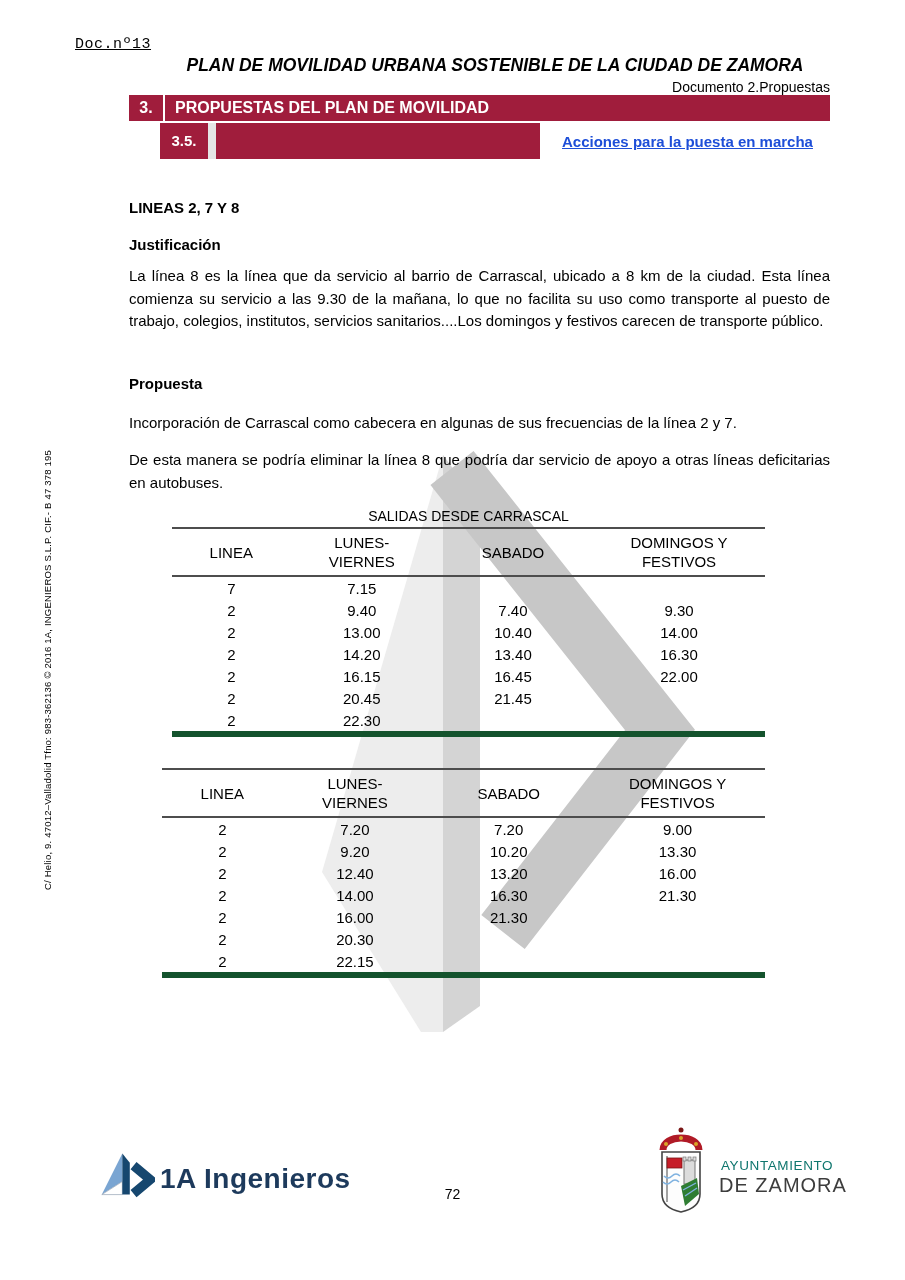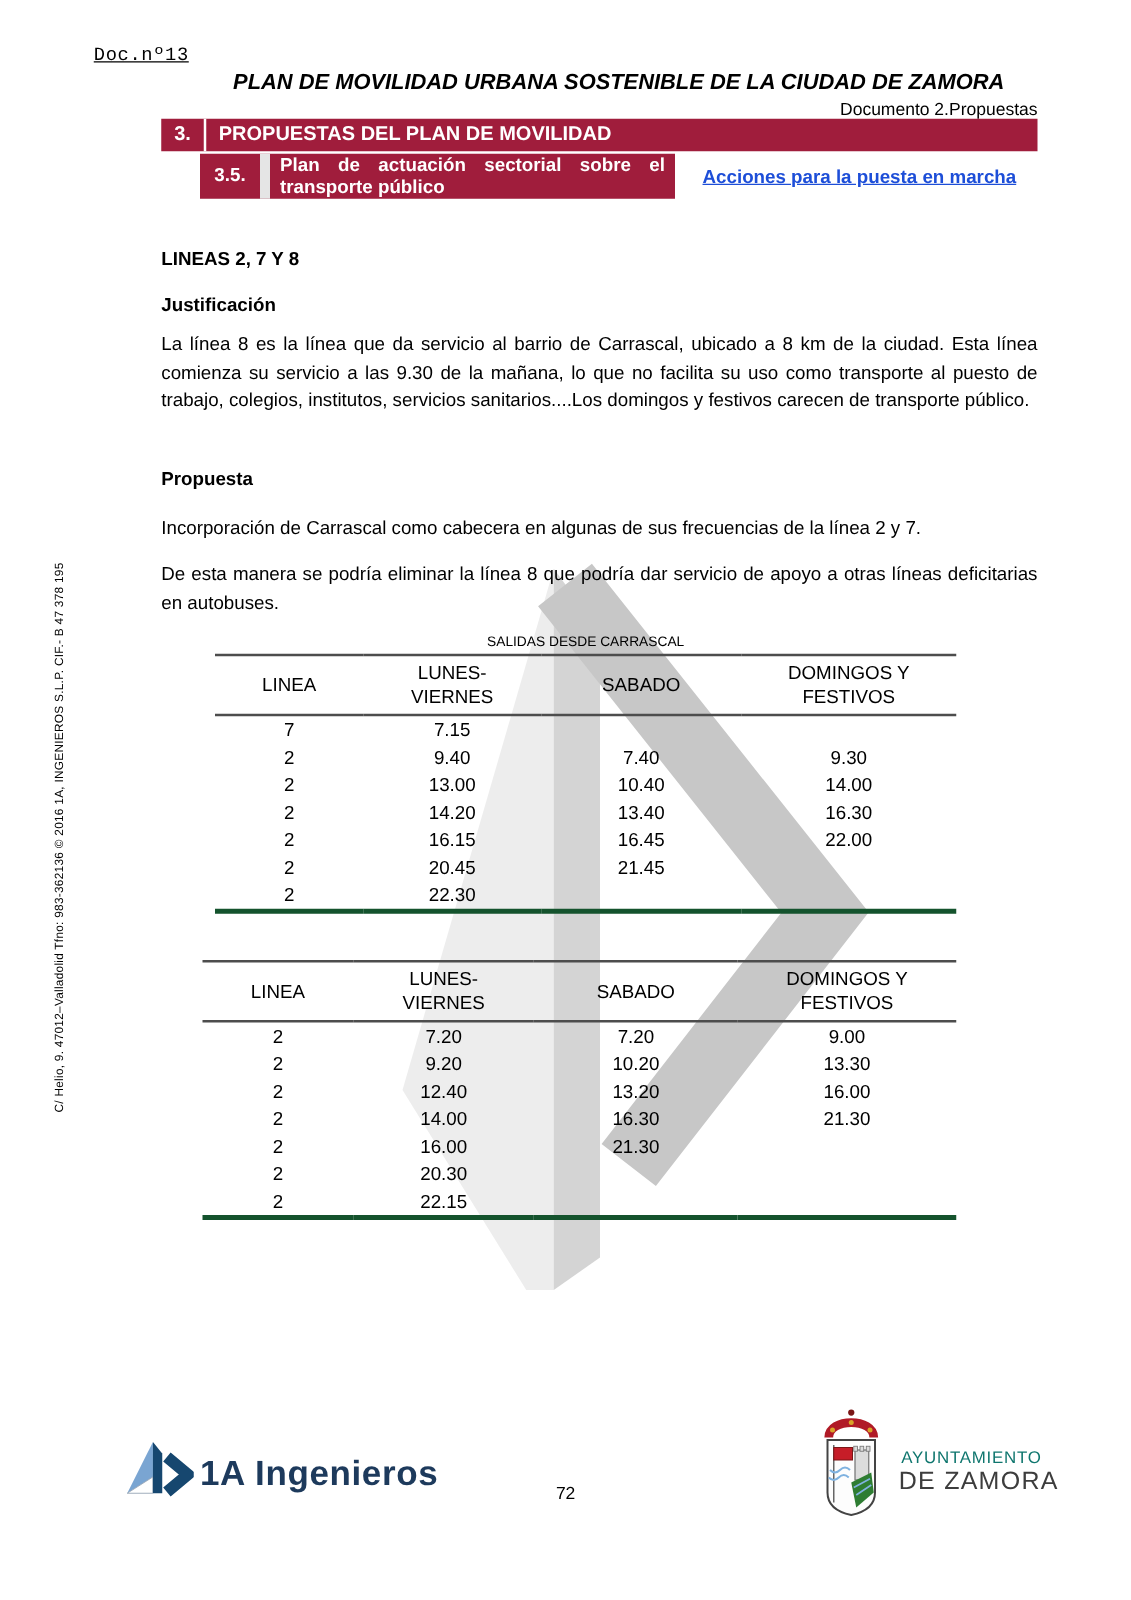--- a/index.html
+++ b/index.html
@@ -25,23 +25,23 @@
   .bar2 .lbl{padding:1px 8px 0 8px;line-height:17px;text-align:justify;}
   .side-note{left:545px;top:123px;width:285px;height:36px;display:flex;align-items:center;
              justify-content:center;font-weight:bold;font-size:15px;}
 
   
   .h-bold{font-weight:bold;font-size:15px;}
   .para{left:129px;width:701px;font-size:15px;line-height:22.5px;text-align:justify;}
 
   
   .twrap{z-index:2;}
-  .t-title{text-align:center;font-size:11px;margin-bottom:3px;}
+  .t-title{text-align:center;font-size:14px;margin-bottom:3px;}
   table.timetable{border-collapse:collapse;width:100%;
-                  border-top:2px solid #4d4d4d;border-bottom:4px solid #14532d;}
+                  border-top:2px solid #4d4d4d;border-bottom:6px solid #14532d;}
   table.timetable th{font-weight:normal;font-size:15px;line-height:19px;white-space:pre-line;
                      border-bottom:2px solid #4d4d4d;height:44px;padding:1px 2px;text-align:center;}
   table.timetable td{font-size:15px;height:22px;text-align:center;padding:0;}
   .c1{width:20%;} .c2{width:24%;} .c3{width:27%;} .c4{width:29%;}
 
   
   .sidebar-imprint{left:-173px;top:664px;width:440px;height:12px;transform:rotate(-90deg);
     font-size:9.5px;letter-spacing:0.2px;display:flex;justify-content:space-between;
     align-items:center;white-space:nowrap;z-index:2;}
 
@@ -63,21 +63,20 @@
 <div class="abs z doc-number">Doc.nº13</div>
 <div class="abs z doc-title">PLAN DE MOVILIDAD URBANA SOSTENIBLE DE LA CIUDAD DE ZAMORA</div>
 <div class="abs z doc-subtitle">Documento 2.Propuestas</div>
 
 <div class="abs z bar1" style="background:#a01d3c;">
   <div class="num">3.</div>
   <div class="lbl">PROPUESTAS DEL PLAN DE MOVILIDAD</div>
 </div>
 <div class="abs z bar2" style="background:#a01d3c;">
   <div class="num">3.5.</div>
-  <div class="lbl">Plan de actuación sectorial sobre el transporte público</div>
 </div>
 <div class="abs z side-note" style="color:#1d4ed8;text-decoration:underline;">Acciones para la puesta en marcha</div>
 
 <div class="abs z h-bold" style="left:129px;top:199px;">LINEAS 2, 7 Y 8</div>
 <div class="abs z h-bold" style="left:129px;top:236px;">Justificación</div>
 <div class="abs z para" style="top:265px;">La línea 8 es la línea que da servicio al barrio de Carrascal, ubicado a 8 km de la ciudad. Esta línea comienza su servicio a las 9.30 de la mañana, lo que no facilita su uso como transporte al puesto de trabajo, colegios, institutos, servicios sanitarios....Los domingos y festivos carecen de transporte público.</div>
 <div class="abs z h-bold" style="left:129px;top:375px;">Propuesta</div>
 <div class="abs z para" style="top:412px;">Incorporación de Carrascal como cabecera  en algunas de sus frecuencias de la línea 2 y 7.</div>
 <div class="abs z para" style="top:449px;">De esta manera se podría eliminar la línea 8 que podría dar servicio de apoyo a otras líneas deficitarias en autobuses.</div>
 

